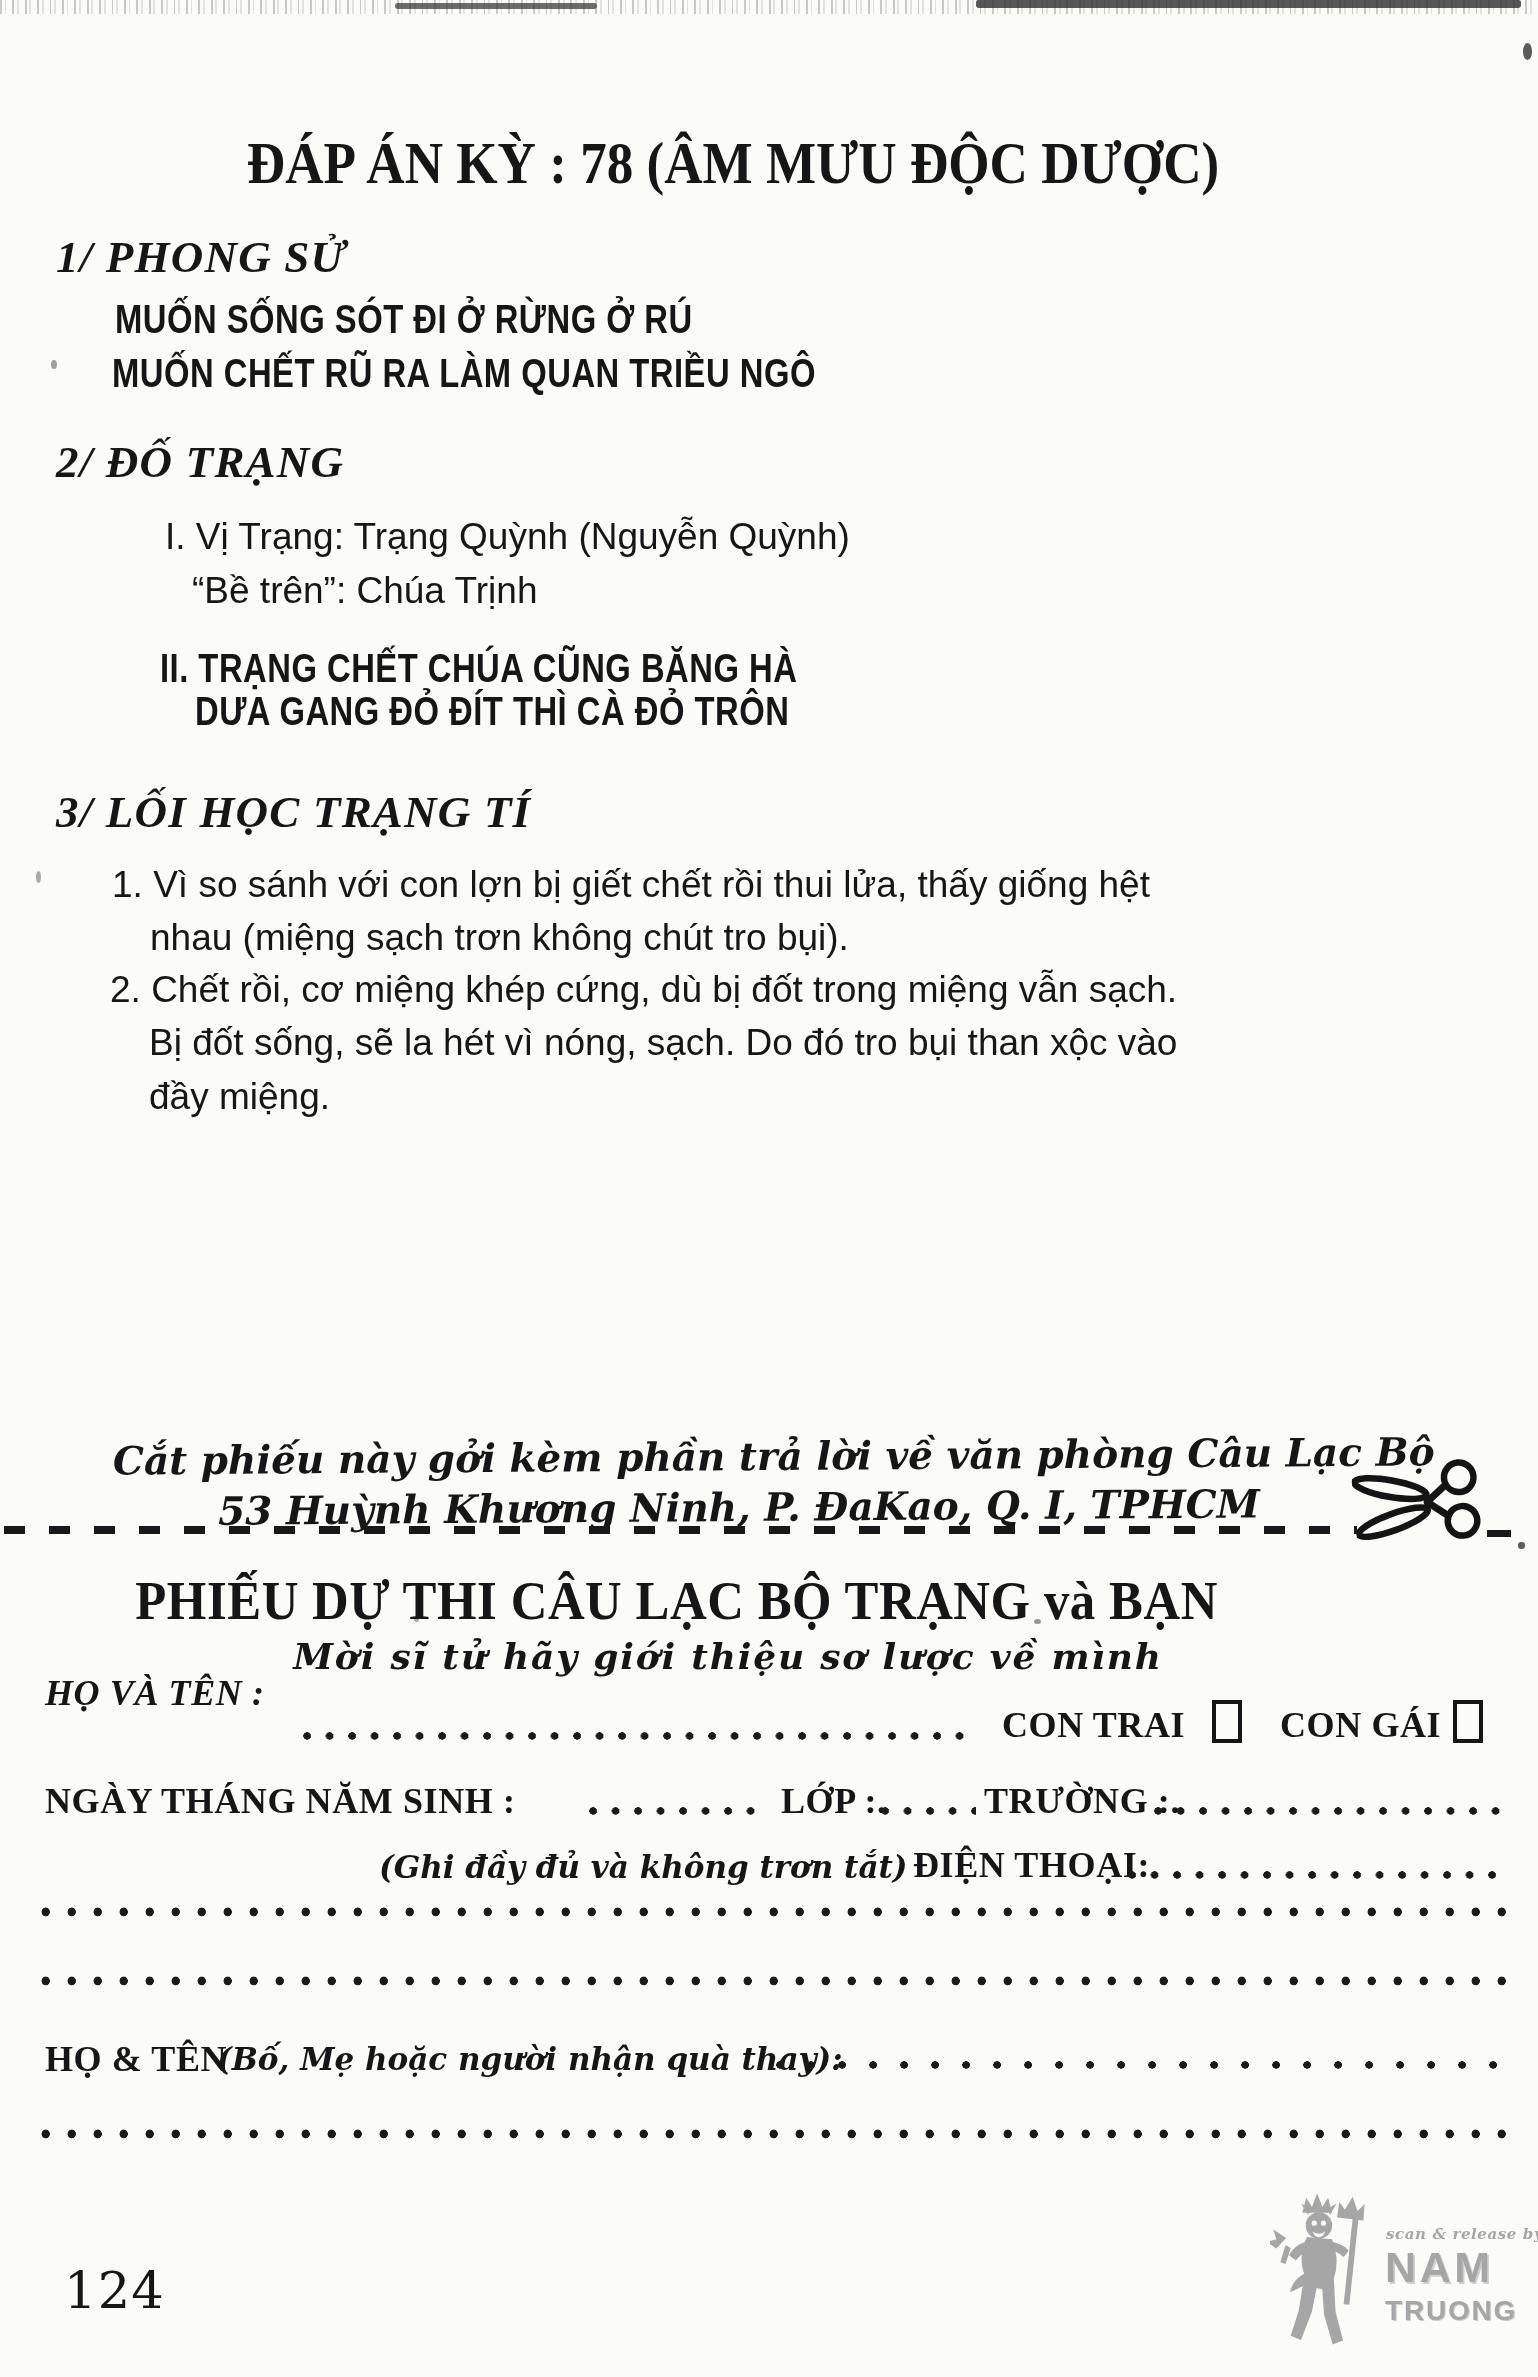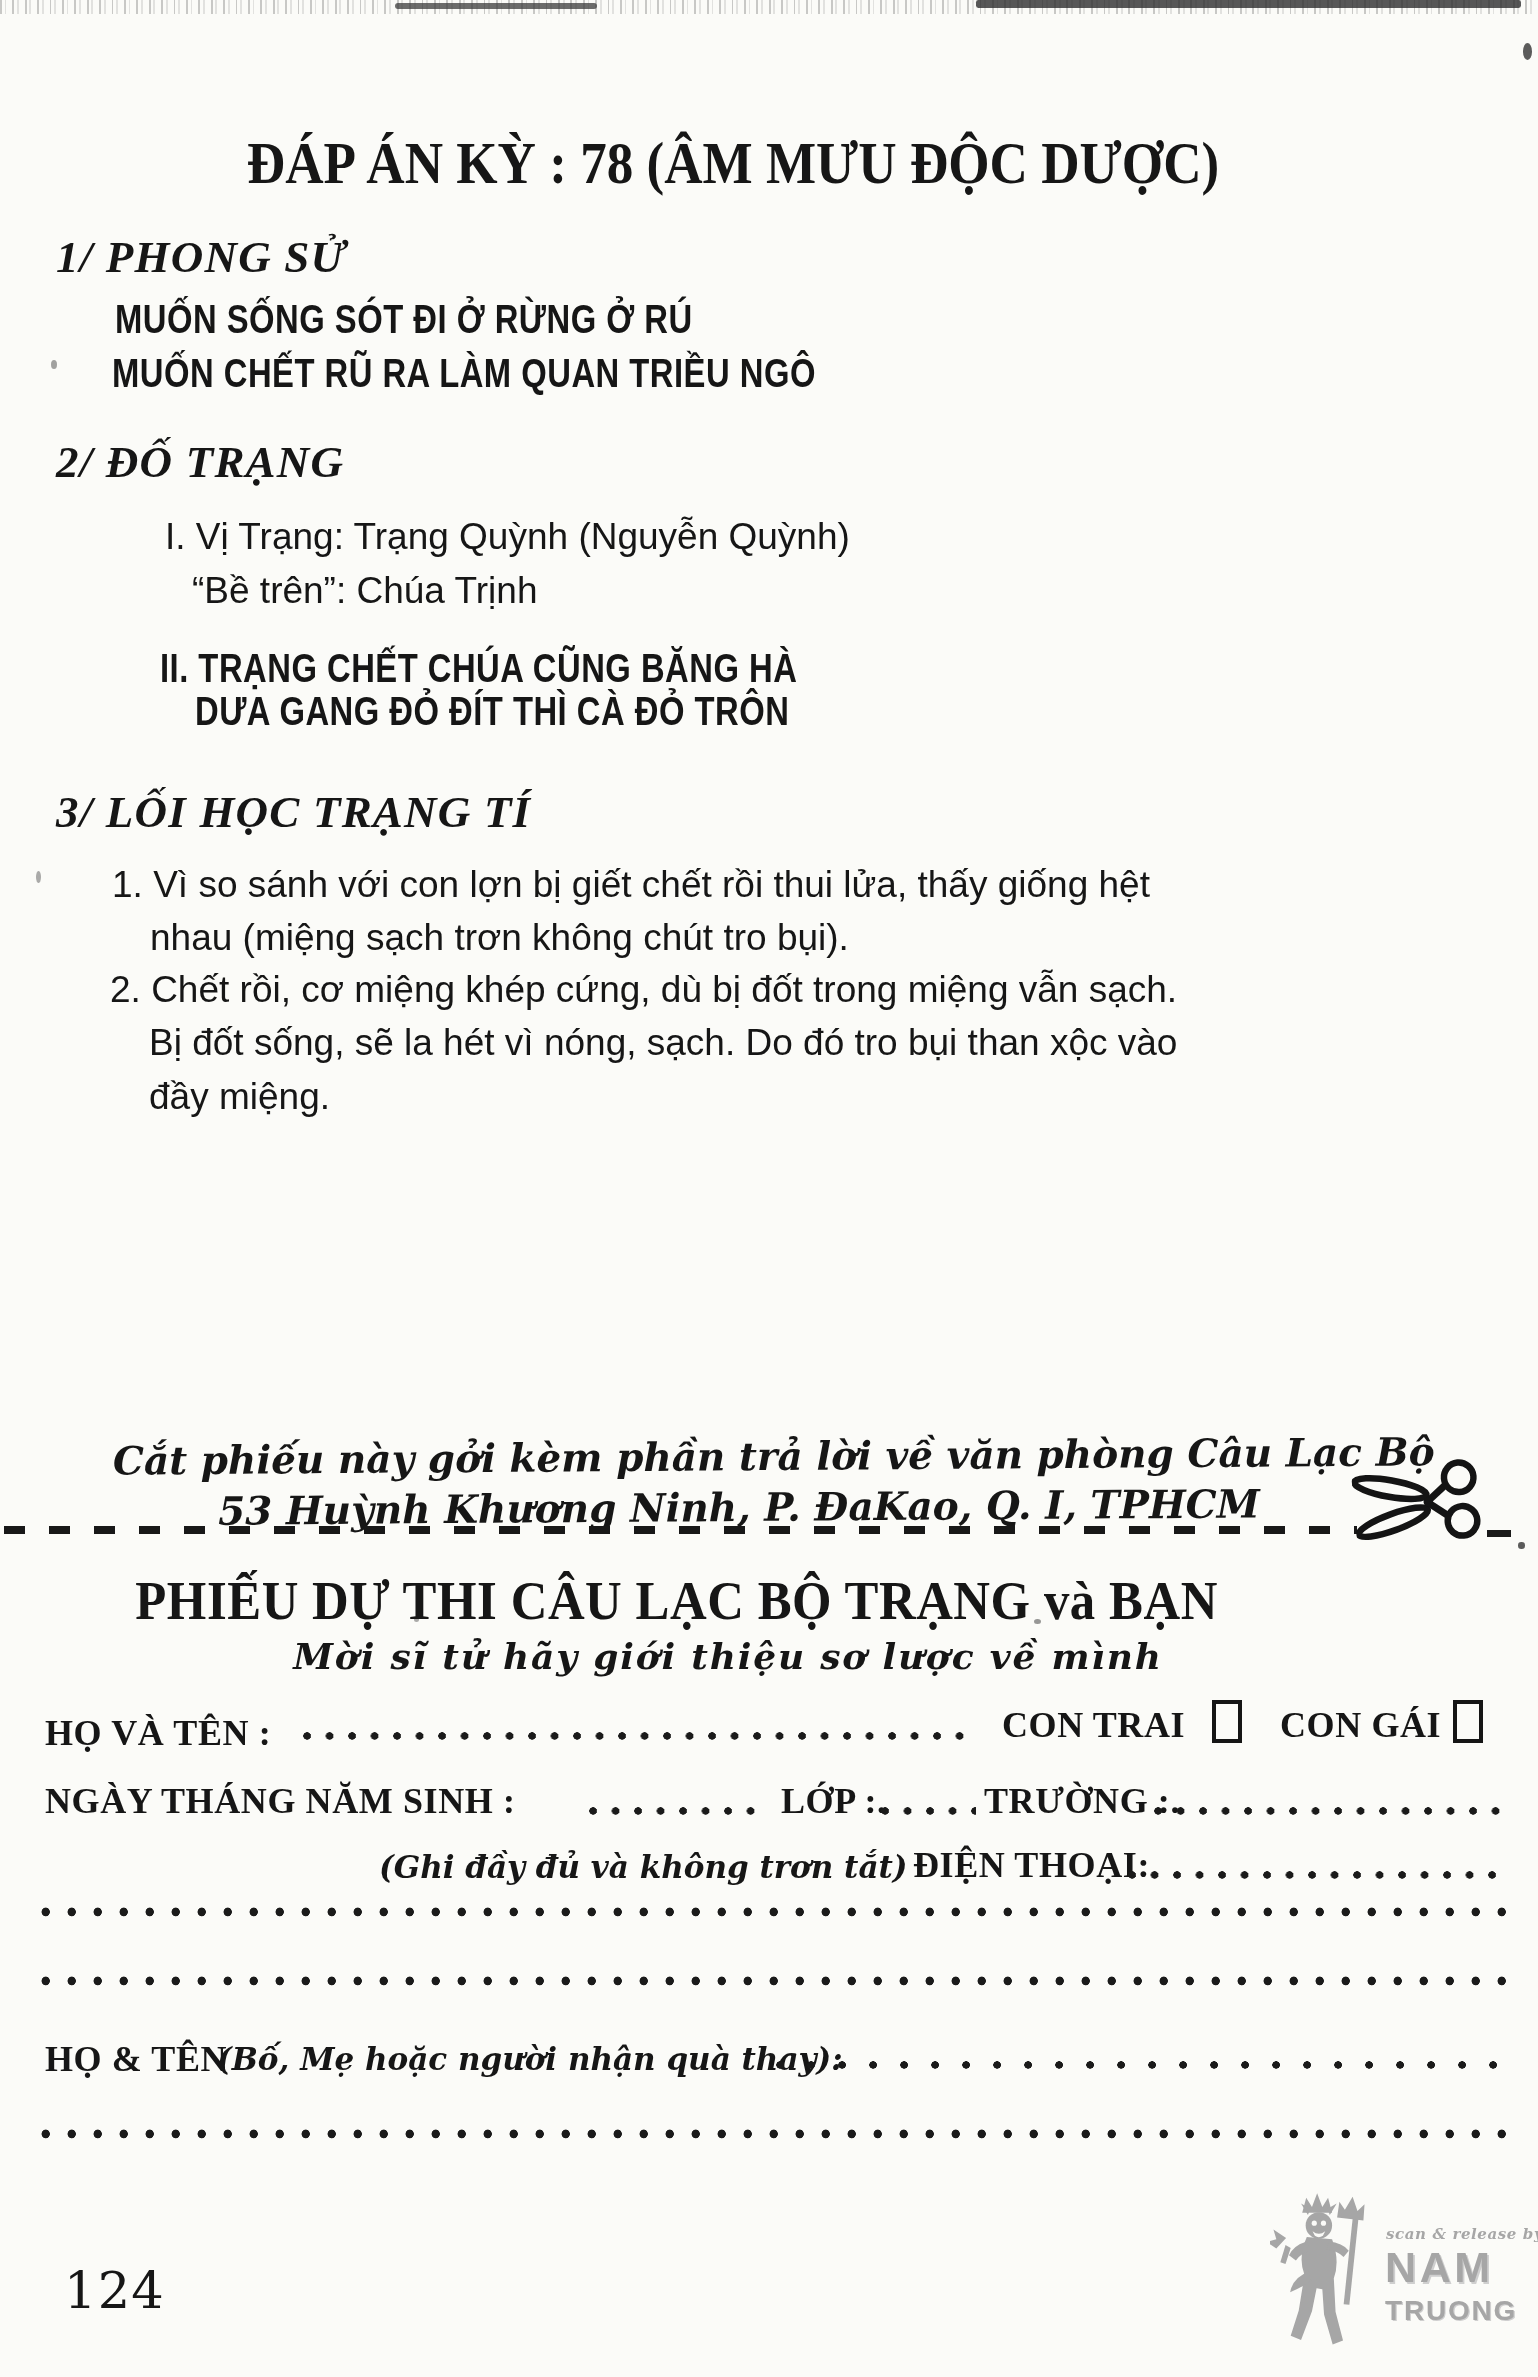--- a/index.html
+++ b/index.html
@@ -89,21 +89,21 @@
       <circle cx="181" cy="38" r="25" stroke-width="11"></circle>
       <circle cx="181" cy="112" r="25" stroke-width="11"></circle>
     </svg>
   </div>
 
   <div class="abs" style="left:0;top:1570px;width:1376px;text-align:center;">
     <span class="form-title" style="display:inline-block;transform:scaleX(.94) translateX(-12px);">PHIẾU DỰ THI CÂU LẠC BỘ TRẠNG và BẠN</span>
   </div>
   <div class="abs form-sub" style="left:0;top:1635px;width:1538px;text-align:center;transform:translateX(-41px);">Mời sĩ tử hãy giới thiệu sơ lược về mình</div>
 
-  <div class="abs flabel" style="left:45px;top:1712px;">HỌ VÀ TÊN :</div>
+  <div class="abs flabel" style="left:45px;top:1672px;font-style:italic;">HỌ VÀ TÊN :</div>
   <div class="leader" style="left:303px;top:1732px;width:669px;"></div>
   <div class="abs flabel" style="left:1002px;top:1704px;text-align:right;">CON TRAI</div>
   <div class="ckbox" style="left:1212px;top:1700px;"></div>
   <div class="abs flabel" style="left:1280px;top:1704px;">CON GÁI</div>
   <div class="ckbox" style="left:1453px;top:1700px;"></div>
 
   <div class="abs flabel" style="left:45px;top:1780px;">NGÀY THÁNG NĂM SINH :</div>
   <div class="leader" style="left:589px;top:1807px;width:178px;"></div>
   <div class="abs flabel" style="left:781px;top:1780px;">LỚP :.</div>
   <div class="leader" style="left:881px;top:1807px;width:95px;"></div>

